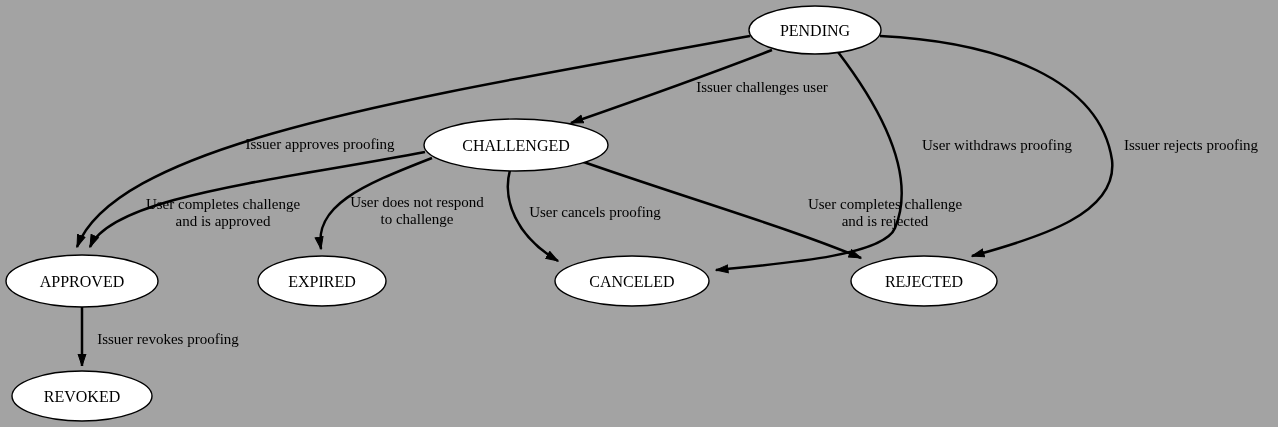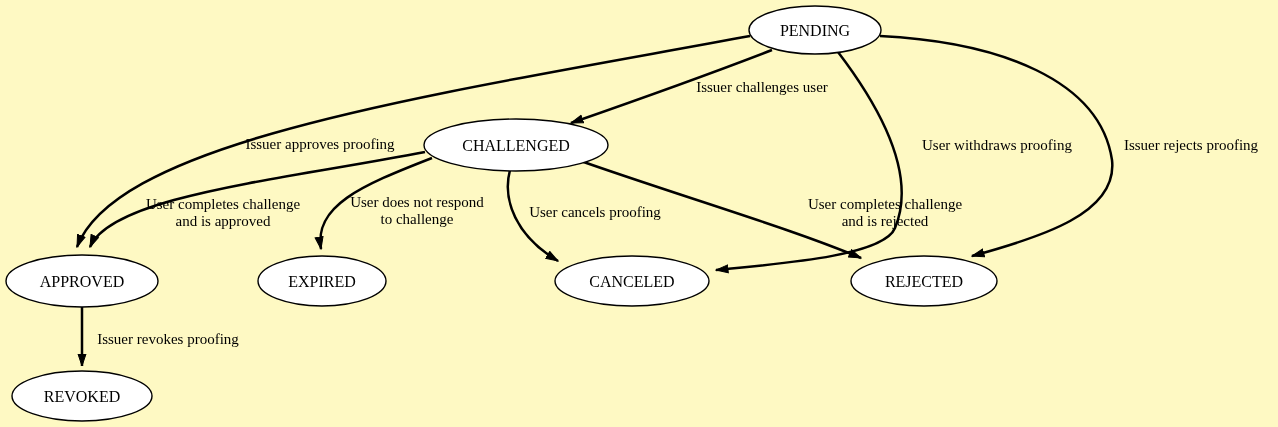--- a/index.html
+++ b/index.html
@@ -4,21 +4,21 @@
 <style>
   html, body {
     margin: 0;
     padding: 0;
     background: #ffffff;
   }
   .canvas-wrap {
     width: 1278px;
     height: 427px;
     position: relative;
-    background: #fef9c3;
+    background: #a3a3a3;
     overflow: hidden;
   }
   svg text {
     font-family: "Liberation Serif", "DejaVu Serif", serif;
     fill: #000000;
   }
   svg .node-label { font-size: 16px; }
   svg .edge-label { font-size: 15px; }
   svg .node-shape {
     fill: #ffffff;

